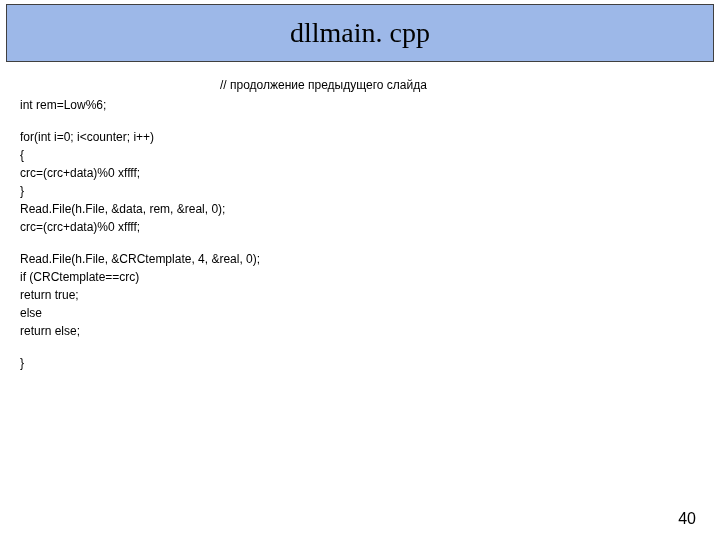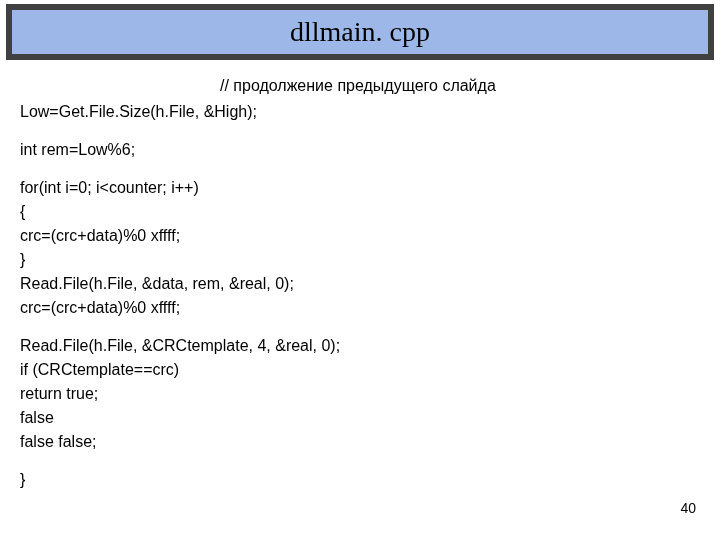--- a/index.html
+++ b/index.html
@@ -7,89 +7,86 @@
     padding: 0;
     width: 720px;
     height: 540px;
     background: #ffffff;
     font-family: Arial, Helvetica, sans-serif;
     position: relative;
     box-sizing: border-box;
   }
   .title-bar {
     background: #9db8e8;
-    border: 6px solid #404040;
+    border: 1px solid #404040;
     margin: 4px 6px 0 6px;
-    padding: 6px 0;
+    padding: 12px 0;
     text-align: center;
   }
   .title-bar h1 {
     margin: 0;
     font-family: "Times New Roman", Times, serif;
     font-size: 28px;
     font-weight: normal;
     color: #000;
   }
   .content {
     padding: 8px 20px 0 20px;
-    font-size: 16px;
+    font-size: 12px;
     color: #000;
     line-height: 1.5;
   }
   .comment-line {
     margin: 6px 0 2px 200px;
   }
   .code-block {
     margin: 0 0 14px 0;
   }
   .code-line {
     margin: 0;
     white-space: pre;
   }
   .page-num {
     position: absolute;
     right: 24px;
-    bottom: 24px;
-    font-size: 14px;
+    bottom: 12px;
+    font-size: 16px;
   }
 </style>
 </head>
 <body>
 
 <div class="title-bar">
   <h1>dllmain. cpp</h1>
 </div>
 
 <div class="content">
 
   <p class="comment-line">//  продолжение предыдущего слайда</p>
 
-  <div class="code-block">
-    <p class="code-line">Low=Get.File.Size(h.File, &amp;High);</p>
-  </div>
 
   <div class="code-block">
     <p class="code-line">int rem=Low%6;</p>
   </div>
 
   <div class="code-block">
     <p class="code-line">for(int i=0; i&lt;counter; i++)</p>
     <p class="code-line">{</p>
     <p class="code-line">crc=(crc+data)%0 xffff;</p>
     <p class="code-line">}</p>
     <p class="code-line">Read.File(h.File, &amp;data, rem, &amp;real, 0);</p>
     <p class="code-line">crc=(crc+data)%0 xffff;</p>
   </div>
 
   <div class="code-block">
     <p class="code-line">Read.File(h.File, &amp;CRCtemplate, 4, &amp;real, 0);</p>
     <p class="code-line">if (CRCtemplate==crc)</p>
     <p class="code-line">return true;</p>
-    <p class="code-line">false</p>
-    <p class="code-line">false false;</p>
+    <p class="code-line">else</p>
+    <p class="code-line">return else;</p>
   </div>
 
   <div class="code-block">
     <p class="code-line">}</p>
   </div>
 
 </div>
 
 <div class="page-num">40</div>
 

